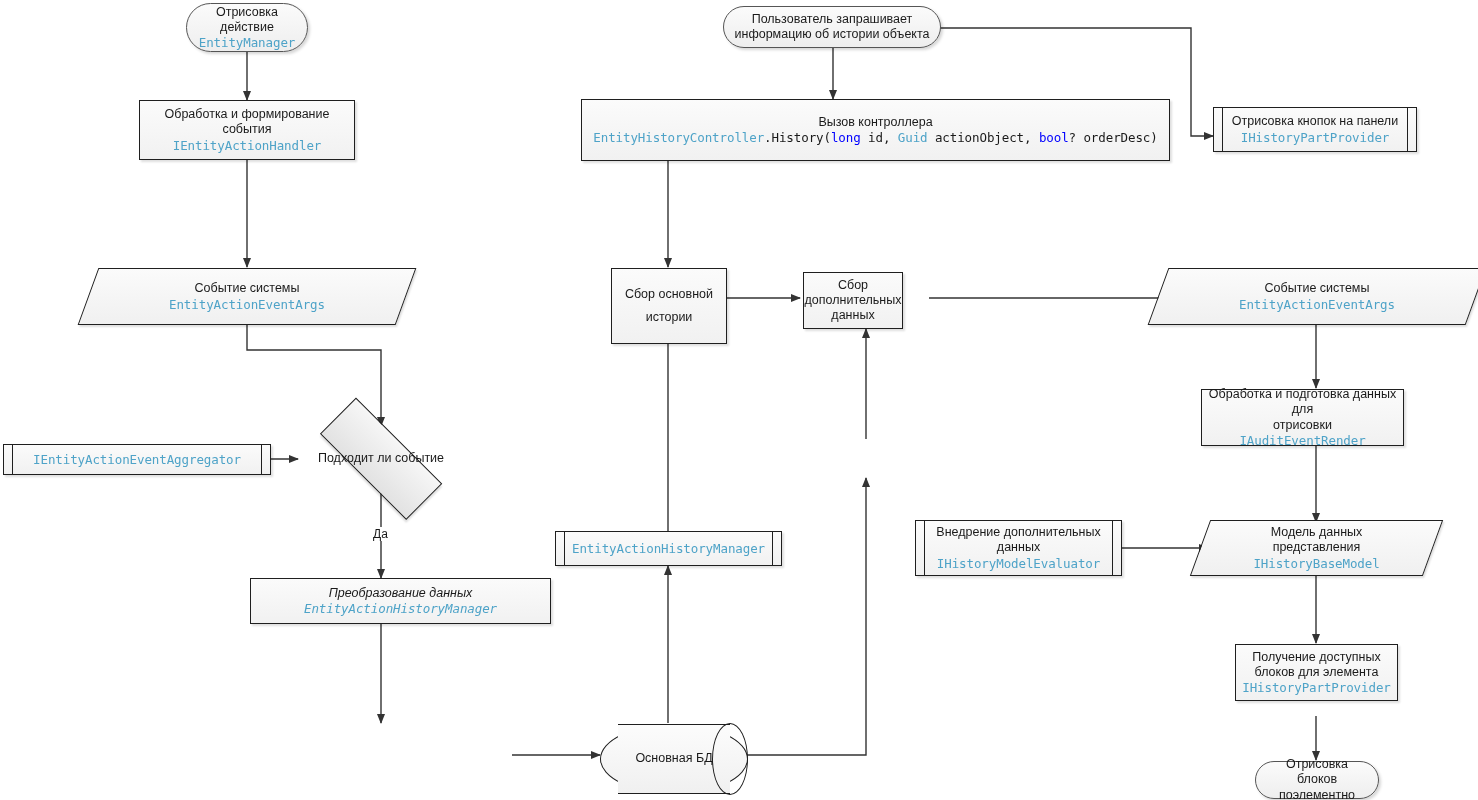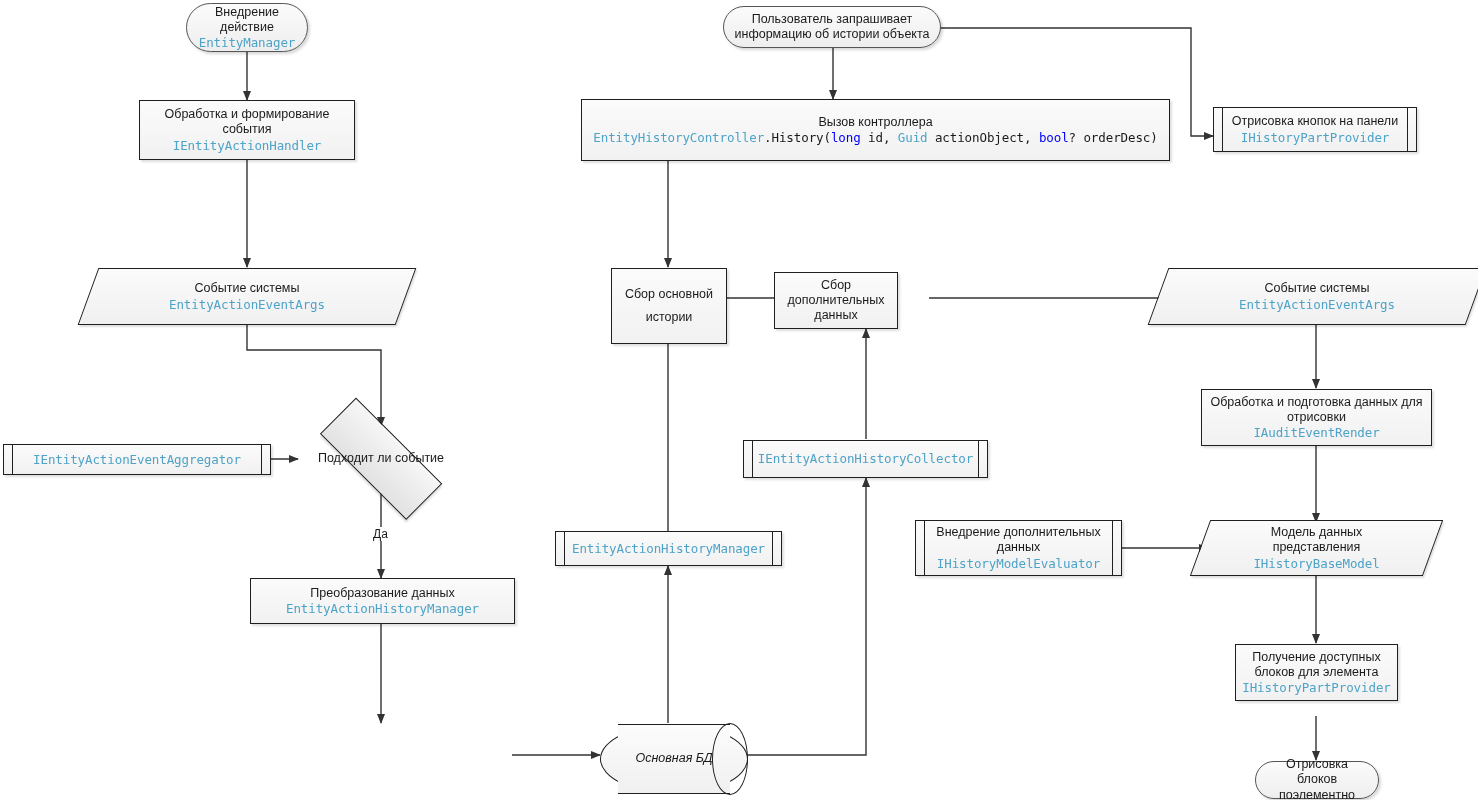--- a/index.html
+++ b/index.html
@@ -187,21 +187,21 @@
       <path d="M929,298 L1170,298"></path>
       <path d="M1316,325 L1316,388"></path>
       <path d="M1316,446 L1316,522"></path>
       <path d="M1122,548 L1208,548"></path>
       <path d="M1316,576 L1316,643"></path>
       <path d="M1316,716 L1316,760"></path>
     </g>
   </svg>
 
   <div class="node term" style="left:186px; top:3px; width:122px; height:49px;">
-    <span class="ru">Внедрение</span>
+    <span class="ru">Отрисовка</span>
     <span class="ru">действие</span>
     <span class="code">EntityManager</span>
   </div>
 
   <div class="node proc" style="left:139px; top:100px; width:216px; height:60px;">
     <span class="ru">Обработка и формирование</span>
     <span class="ru">события</span>
     <span class="code">IEntityActionHandler</span>
   </div>
 
@@ -219,21 +219,21 @@
 
   <div class="node decision" style="left:296px; top:424px; width:170px; height:70px;">
     <div class="dia"></div>
     <div class="txt">
       <span class="ru">Подходит ли событие</span>
     </div>
   </div>
 
   <div class="edge-label" style="left:371px; top:527px;">Да</div>
 
-  <div class="node proc" style="left:250px; top:578px; width:265px; height:46px;">
+  <div class="node proc" style="left:250px; top:578px; width:301px; height:46px;font-style:italic;">
     <span class="ru">Преобразование данных</span>
     <span class="code">EntityActionHistoryManager</span>
   </div>
 
 
   <div class="node term" style="left:723px; top:6px; width:218px; height:42px;">
     <span class="ru">Пользователь запрашивает</span>
     <span class="ru">информацию об истории объекта</span>
   </div>
 
@@ -245,60 +245,57 @@
   <div class="node predef" style="left:1213px; top:107px; width:204px; height:45px;">
     <span class="ru">Отрисовка кнопок на панели</span>
     <span class="code">IHistoryPartProvider</span>
   </div>
 
   <div class="node proc" style="left:611px; top:268px; width:116px; height:76px;gap:8px;">
     <span class="ru">Сбор основной</span>
     <span class="ru">истории</span>
   </div>
 
-  <div class="node proc" style="left:774px; top:272px; width:124px; height:57px;">
+  <div class="node proc" style="left:803px; top:272px; width:100px; height:57px;">
     <span class="ru">Сбор</span>
     <span class="ru">дополнительных</span>
     <span class="ru">данных</span>
   </div>
 
-  <div class="node predef" style="left:743px; top:440px; width:245px; height:38px;">
-    <span class="code">IEntityActionHistoryCollector</span>
-  </div>
 
   <div class="node predef" style="left:555px; top:531px; width:227px; height:35px;">
     <span class="code">EntityActionHistoryManager</span>
   </div>
 
   <div class="node predef" style="left:915px; top:520px; width:207px; height:56px;">
     <span class="ru">Внедрение дополнительных</span>
     <span class="ru">данных</span>
     <span class="code">IHistoryModelEvaluator</span>
   </div>
 
-  <div class="node db" style="left:600px; top:724px; width:148px; height:70px;font-style:italic;">
+  <div class="node db" style="left:600px; top:724px; width:148px; height:70px;">
     <div class="body"></div>
     <div class="mask"></div>
     <div class="flat t"></div>
     <div class="flat b"></div>
     <div class="cap"></div>
     <div class="txt">
       <span class="ru">Основная БД</span>
     </div>
   </div>
 
   <div class="node data-shape" style="left:1158px; top:268px; width:318px; height:57px;">
     <div class="skew"></div>
     <div class="txt">
       <span class="ru">Событие системы</span>
       <span class="code">EntityActionEventArgs</span>
     </div>
   </div>
 
-  <div class="node proc" style="left:1201px; top:389px; width:231px; height:57px;">
+  <div class="node proc" style="left:1201px; top:389px; width:203px; height:57px;">
     <span class="ru">Обработка и подготовка данных для</span>
     <span class="ru">отрисовки</span>
     <span class="code">IAuditEventRender</span>
   </div>
 
   <div class="node data-shape" style="left:1200px; top:520px; width:233px; height:56px;">
     <div class="skew"></div>
     <div class="txt">
       <span class="ru">Модель данных</span>
       <span class="ru">представления</span>

